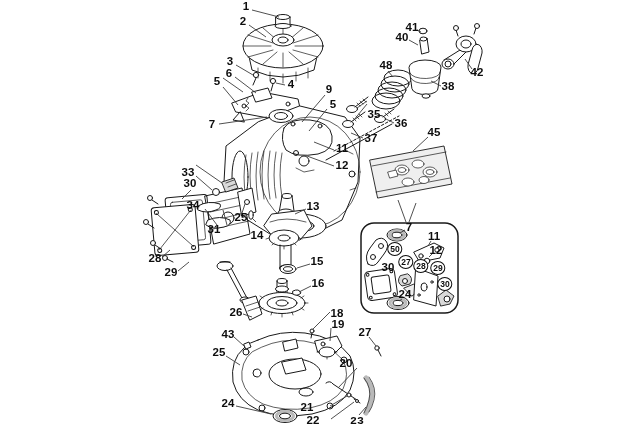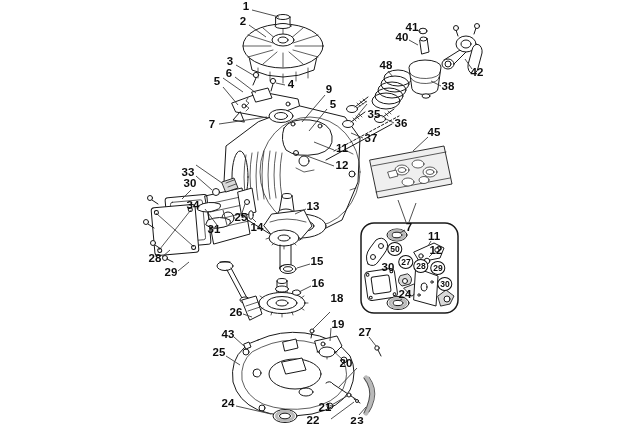--- a/index.html
+++ b/index.html
@@ -393,27 +393,27 @@
       <div class="part-label" style="left: 230px; top: 62px;">3</div>
       <div class="part-label" style="left: 291px; top: 85px;">4</div>
       <div class="part-label" style="left: 217px; top: 82px;">5</div>
       <div class="part-label" style="left: 229px; top: 74px;">6</div>
       <div class="part-label" style="left: 212px; top: 125px;">7</div>
       <div class="part-label" style="left: 329px; top: 90px;">9</div>
       <div class="part-label" style="left: 333px; top: 105px;">5</div>
       <div class="part-label" style="left: 342px; top: 149px;">11</div>
       <div class="part-label" style="left: 342px; top: 166px;">12</div>
       <div class="part-label" style="left: 313px; top: 207px;">13</div>
-      <div class="part-label" style="left: 257px; top: 228px;">14</div>
+      <div class="part-label" style="left: 257px; top: 236px;">14</div>
       <div class="part-label" style="left: 317px; top: 262px;">15</div>
       <div class="part-label" style="left: 318px; top: 284px;">16</div>
-      <div class="part-label" style="left: 337px; top: 299px;">18</div>
+      <div class="part-label" style="left: 337px; top: 314px;">18</div>
       <div class="part-label" style="left: 338px; top: 325px;">19</div>
       <div class="part-label" style="left: 346px; top: 364px;">20</div>
-      <div class="part-label" style="left: 325px; top: 408px; text-align: center;">21</div>
+      <div class="part-label" style="left: 307px; top: 408px; text-align: center;">21</div>
       <div class="part-label" style="left: 313px; top: 421px;">22</div>
       <div class="part-label" style="left: 357px; top: 421px; font-family: Liberation Mono, monospace;">23</div>
       <div class="part-label" style="left: 228px; top: 404px;">24</div>
       <div class="part-label" style="left: 219px; top: 353px;">25</div>
       <div class="part-label" style="left: 236px; top: 313px;">26</div>
       <div class="part-label" style="left: 365px; top: 333px;">27</div>
       <div class="part-label" style="left: 155px; top: 259px;">28</div>
       <div class="part-label" style="left: 171px; top: 273px;">29</div>
       <div class="part-label" style="left: 190px; top: 184px;">30</div>
       <div class="part-label" style="left: 214px; top: 230px;">31</div>

